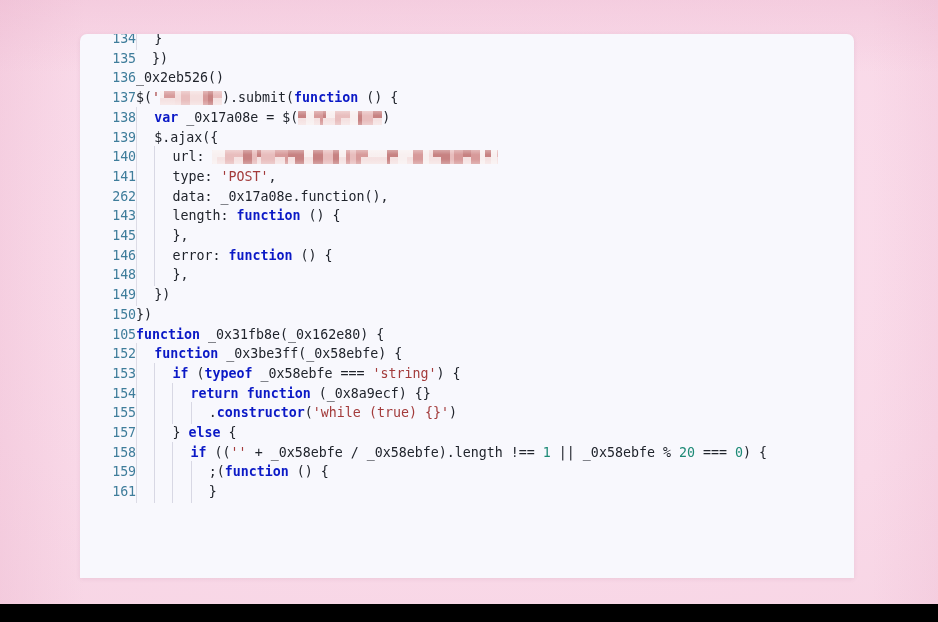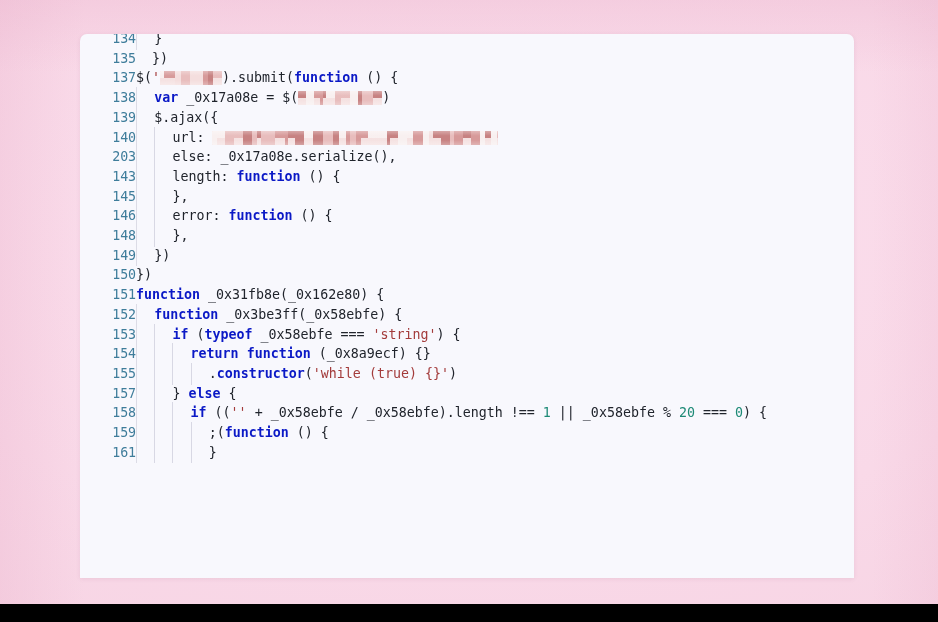--- a/index.html
+++ b/index.html
@@ -178,38 +178,46 @@
         <tbody id="code-body">
             <tr>
               <td class="ln">134</td>
               <td class="code"><span class="ind g0">&nbsp;&nbsp;</span><span class="pun">}</span></td>
             </tr>
             <tr>
               <td class="ln">135</td>
               <td class="code"><span class="id">  </span><span class="pun">})</span></td>
             </tr>
             <tr>
+              <td class="ln">136</td>
+              <td class="code"><span class="id">_0x2eb526()</span></td>
+            </tr>
+            <tr>
               <td class="ln">137</td>
               <td class="code"><span class="id">$(</span><span class="str">'</span><span class="redact" style="width: 62px;"><i style="left: 0px; width: 4px; background: linear-gradient(rgba(248, 240, 240, 0.95) 0%, rgba(248, 240, 240, 0.95) 52%, rgba(244, 226, 226, 0.92) 52%, rgba(244, 226, 226, 0.92) 100%);"></i><i style="left: 4px; width: 5px; background: linear-gradient(rgba(213, 150, 150, 0.95) 0%, rgba(213, 150, 150, 0.95) 52%, rgba(244, 226, 226, 0.92) 52%, rgba(244, 226, 226, 0.92) 100%);"></i><i style="left: 9px; width: 6px; background: linear-gradient(rgba(213, 150, 150, 0.95) 0%, rgba(213, 150, 150, 0.95) 52%, rgba(244, 226, 226, 0.92) 52%, rgba(244, 226, 226, 0.92) 100%);"></i><i style="left: 15px; width: 6px; background: rgba(243, 221, 221, 0.95);"></i><i style="left: 21px; width: 9px; background: rgba(231, 187, 187, 0.95);"></i><i style="left: 30px; width: 9px; background: rgba(243, 221, 221, 0.95);"></i><i style="left: 39px; width: 4px; background: rgba(243, 221, 221, 0.95);"></i><i style="left: 43px; width: 5px; background: rgba(213, 150, 150, 0.95);"></i><i style="left: 48px; width: 5px; background: rgba(196, 124, 124, 0.95);"></i><i style="left: 53px; width: 9px; background: linear-gradient(rgba(231, 187, 187, 0.95) 0%, rgba(231, 187, 187, 0.95) 52%, rgba(244, 226, 226, 0.92) 52%, rgba(244, 226, 226, 0.92) 100%);"></i></span><span class="id">)</span><span class="pun">.</span><span class="id">submit(</span><span class="kw">function</span><span class="id"> () {</span></td>
             </tr>
             <tr>
               <td class="ln">138</td>
               <td class="code"><span class="ind g0">&nbsp;&nbsp;</span><span class="kw">var</span><span class="id"> _0x17a08e = $(</span><span class="redact" style="width: 84px;"><i style="left: 0px; width: 8px; background: linear-gradient(rgba(196, 124, 124, 0.95) 0%, rgba(196, 124, 124, 0.95) 52%, rgba(244, 226, 226, 0.92) 52%, rgba(244, 226, 226, 0.92) 100%);"></i><i style="left: 8px; width: 8px; background: rgba(248, 240, 240, 0.95);"></i><i style="left: 16px; width: 6px; background: linear-gradient(rgba(213, 150, 150, 0.95) 0%, rgba(213, 150, 150, 0.95) 52%, rgba(244, 226, 226, 0.92) 52%, rgba(244, 226, 226, 0.92) 100%);"></i><i style="left: 22px; width: 3px; background: rgba(213, 150, 150, 0.95);"></i><i style="left: 25px; width: 3px; background: linear-gradient(rgba(196, 124, 124, 0.95) 0%, rgba(196, 124, 124, 0.95) 52%, rgba(244, 226, 226, 0.92) 52%, rgba(244, 226, 226, 0.92) 100%);"></i><i style="left: 28px; width: 9px; background: linear-gradient(rgba(248, 240, 240, 0.95) 0%, rgba(248, 240, 240, 0.95) 52%, rgba(244, 226, 226, 0.92) 52%, rgba(244, 226, 226, 0.92) 100%);"></i><i style="left: 37px; width: 6px; background: rgba(231, 187, 187, 0.95);"></i><i style="left: 43px; width: 9px; background: linear-gradient(rgba(231, 187, 187, 0.95) 0%, rgba(231, 187, 187, 0.95) 52%, rgba(244, 226, 226, 0.92) 52%, rgba(244, 226, 226, 0.92) 100%);"></i><i style="left: 52px; width: 8px; background: rgba(248, 240, 240, 0.95);"></i><i style="left: 60px; width: 4px; background: rgba(196, 124, 124, 0.95);"></i><i style="left: 64px; width: 5px; background: rgba(231, 187, 187, 0.95);"></i><i style="left: 69px; width: 6px; background: rgba(231, 187, 187, 0.95);"></i><i style="left: 75px; width: 9px; background: linear-gradient(rgba(196, 124, 124, 0.95) 0%, rgba(196, 124, 124, 0.95) 52%, rgba(244, 226, 226, 0.92) 52%, rgba(244, 226, 226, 0.92) 100%);"></i></span><span class="id">)</span></td>
             </tr>
             <tr>
               <td class="ln">139</td>
               <td class="code"><span class="ind g0">&nbsp;&nbsp;</span><span class="id">$.ajax({</span></td>
             </tr>
             <tr>
               <td class="ln">140</td>
               <td class="code"><span class="ind g0">&nbsp;&nbsp;</span><span class="ind">&nbsp;&nbsp;</span><span class="id">url: </span><span class="redact" style="width: 286px;"><i style="left: 0px; width: 5px; background: rgba(248, 240, 240, 0.95);"></i><i style="left: 5px; width: 8px; background: linear-gradient(rgba(248, 240, 240, 0.95) 0%, rgba(248, 240, 240, 0.95) 52%, rgba(244, 226, 226, 0.92) 52%, rgba(244, 226, 226, 0.92) 100%);"></i><i style="left: 13px; width: 3px; background: rgba(231, 187, 187, 0.95);"></i><i style="left: 16px; width: 6px; background: rgba(231, 187, 187, 0.95);"></i><i style="left: 22px; width: 9px; background: linear-gradient(rgba(231, 187, 187, 0.95) 0%, rgba(231, 187, 187, 0.95) 52%, rgba(244, 226, 226, 0.92) 52%, rgba(244, 226, 226, 0.92) 100%);"></i><i style="left: 31px; width: 9px; background: rgba(196, 124, 124, 0.95);"></i><i style="left: 40px; width: 5px; background: rgba(231, 187, 187, 0.95);"></i><i style="left: 45px; width: 4px; background: linear-gradient(rgba(196, 124, 124, 0.95) 0%, rgba(196, 124, 124, 0.95) 52%, rgba(244, 226, 226, 0.92) 52%, rgba(244, 226, 226, 0.92) 100%);"></i><i style="left: 49px; width: 8px; background: rgba(231, 187, 187, 0.95);"></i><i style="left: 57px; width: 6px; background: rgba(231, 187, 187, 0.95);"></i><i style="left: 63px; width: 10px; background: linear-gradient(rgba(213, 150, 150, 0.95) 0%, rgba(213, 150, 150, 0.95) 52%, rgba(244, 226, 226, 0.92) 52%, rgba(244, 226, 226, 0.92) 100%);"></i><i style="left: 73px; width: 3px; background: rgba(213, 150, 150, 0.95);"></i><i style="left: 76px; width: 7px; background: linear-gradient(rgba(196, 124, 124, 0.95) 0%, rgba(196, 124, 124, 0.95) 52%, rgba(244, 226, 226, 0.92) 52%, rgba(244, 226, 226, 0.92) 100%);"></i><i style="left: 83px; width: 9px; background: rgba(196, 124, 124, 0.95);"></i><i style="left: 92px; width: 9px; background: linear-gradient(rgba(248, 240, 240, 0.95) 0%, rgba(248, 240, 240, 0.95) 52%, rgba(244, 226, 226, 0.92) 52%, rgba(244, 226, 226, 0.92) 100%);"></i><i style="left: 101px; width: 10px; background: rgba(196, 124, 124, 0.95);"></i><i style="left: 111px; width: 10px; background: rgba(231, 187, 187, 0.95);"></i><i style="left: 121px; width: 6px; background: rgba(196, 124, 124, 0.95);"></i><i style="left: 127px; width: 7px; background: linear-gradient(rgba(248, 240, 240, 0.95) 0%, rgba(248, 240, 240, 0.95) 52%, rgba(244, 226, 226, 0.92) 52%, rgba(244, 226, 226, 0.92) 100%);"></i><i style="left: 134px; width: 4px; background: rgba(213, 150, 150, 0.95);"></i><i style="left: 138px; width: 6px; background: rgba(231, 187, 187, 0.95);"></i><i style="left: 144px; width: 5px; background: rgba(213, 150, 150, 0.95);"></i><i style="left: 149px; width: 7px; background: linear-gradient(rgba(213, 150, 150, 0.95) 0%, rgba(213, 150, 150, 0.95) 52%, rgba(244, 226, 226, 0.92) 52%, rgba(244, 226, 226, 0.92) 100%);"></i><i style="left: 156px; width: 10px; background: linear-gradient(rgba(248, 240, 240, 0.95) 0%, rgba(248, 240, 240, 0.95) 52%, rgba(244, 226, 226, 0.92) 52%, rgba(244, 226, 226, 0.92) 100%);"></i><i style="left: 166px; width: 9px; background: linear-gradient(rgba(248, 240, 240, 0.95) 0%, rgba(248, 240, 240, 0.95) 52%, rgba(244, 226, 226, 0.92) 52%, rgba(244, 226, 226, 0.92) 100%);"></i><i style="left: 175px; width: 3px; background: rgba(196, 124, 124, 0.95);"></i><i style="left: 178px; width: 8px; background: linear-gradient(rgba(196, 124, 124, 0.95) 0%, rgba(196, 124, 124, 0.95) 52%, rgba(244, 226, 226, 0.92) 52%, rgba(244, 226, 226, 0.92) 100%);"></i><i style="left: 186px; width: 9px; background: rgba(248, 240, 240, 0.95);"></i><i style="left: 195px; width: 6px; background: linear-gradient(rgba(248, 240, 240, 0.95) 0%, rgba(248, 240, 240, 0.95) 52%, rgba(244, 226, 226, 0.92) 52%, rgba(244, 226, 226, 0.92) 100%);"></i><i style="left: 201px; width: 10px; background: rgba(213, 150, 150, 0.95);"></i><i style="left: 211px; width: 6px; background: rgba(248, 240, 240, 0.95);"></i><i style="left: 217px; width: 4px; background: linear-gradient(rgba(243, 221, 221, 0.95) 0%, rgba(243, 221, 221, 0.95) 52%, rgba(244, 226, 226, 0.92) 52%, rgba(244, 226, 226, 0.92) 100%);"></i><i style="left: 221px; width: 8px; background: linear-gradient(rgba(196, 124, 124, 0.95) 0%, rgba(196, 124, 124, 0.95) 52%, rgba(244, 226, 226, 0.92) 52%, rgba(244, 226, 226, 0.92) 100%);"></i><i style="left: 229px; width: 9px; background: rgba(196, 124, 124, 0.95);"></i><i style="left: 238px; width: 4px; background: rgba(231, 187, 187, 0.95);"></i><i style="left: 242px; width: 9px; background: rgba(213, 150, 150, 0.95);"></i><i style="left: 251px; width: 8px; background: linear-gradient(rgba(196, 124, 124, 0.95) 0%, rgba(196, 124, 124, 0.95) 52%, rgba(244, 226, 226, 0.92) 52%, rgba(244, 226, 226, 0.92) 100%);"></i><i style="left: 259px; width: 9px; background: rgba(213, 150, 150, 0.95);"></i><i style="left: 268px; width: 5px; background: rgba(248, 240, 240, 0.95);"></i><i style="left: 273px; width: 6px; background: linear-gradient(rgba(196, 124, 124, 0.95) 0%, rgba(196, 124, 124, 0.95) 52%, rgba(244, 226, 226, 0.92) 52%, rgba(244, 226, 226, 0.92) 100%);"></i><i style="left: 279px; width: 6px; background: rgba(248, 240, 240, 0.95);"></i><i style="left: 285px; width: 1px; background: linear-gradient(rgba(231, 187, 187, 0.95) 0%, rgba(231, 187, 187, 0.95) 52%, rgba(244, 226, 226, 0.92) 52%, rgba(244, 226, 226, 0.92) 100%);"></i></span></td>
             </tr>
             <tr>
-              <td class="ln">203</td>
-              <td class="code"><span class="ind g0">&nbsp;&nbsp;</span><span class="ind">&nbsp;&nbsp;</span><span class="id">else: _0x17a08e.serialize(),</span></td>
+              <td class="ln">141</td>
+              <td class="code"><span class="ind g0">&nbsp;&nbsp;</span><span class="ind">&nbsp;&nbsp;</span><span class="id">type: </span><span class="str">'POST'</span><span class="pun">,</span></td>
+            </tr>
+            <tr>
+              <td class="ln">262</td>
+              <td class="code"><span class="ind g0">&nbsp;&nbsp;</span><span class="ind">&nbsp;&nbsp;</span><span class="id">data: _0x17a08e.function(),</span></td>
             </tr>
             <tr>
               <td class="ln">143</td>
               <td class="code"><span class="ind g0">&nbsp;&nbsp;</span><span class="ind">&nbsp;&nbsp;</span><span class="id">length: </span><span class="kw">function</span><span class="id"> () {</span></td>
             </tr>
             <tr>
               <td class="ln">145</td>
               <td class="code"><span class="ind g0">&nbsp;&nbsp;</span><span class="ind">&nbsp;&nbsp;</span><span class="pun">},</span></td>
             </tr>
             <tr>
@@ -222,21 +230,21 @@
             </tr>
             <tr>
               <td class="ln">149</td>
               <td class="code"><span class="ind g0">&nbsp;&nbsp;</span><span class="pun">})</span></td>
             </tr>
             <tr>
               <td class="ln">150</td>
               <td class="code"><span class="pun">})</span></td>
             </tr>
             <tr>
-              <td class="ln">151</td>
+              <td class="ln">105</td>
               <td class="code"><span class="kw">function</span><span class="id"> _0x31fb8e(_0x162e80) {</span></td>
             </tr>
             <tr>
               <td class="ln">152</td>
               <td class="code"><span class="ind g0">&nbsp;&nbsp;</span><span class="kw">function</span><span class="id"> _0x3be3ff(_0x58ebfe) {</span></td>
             </tr>
             <tr>
               <td class="ln">153</td>
               <td class="code"><span class="ind g0">&nbsp;&nbsp;</span><span class="ind">&nbsp;&nbsp;</span><span class="kw">if</span><span class="id"> (</span><span class="kw">typeof</span><span class="id"> _0x58ebfe === </span><span class="str">'string'</span><span class="id">) {</span></td>
             </tr>

